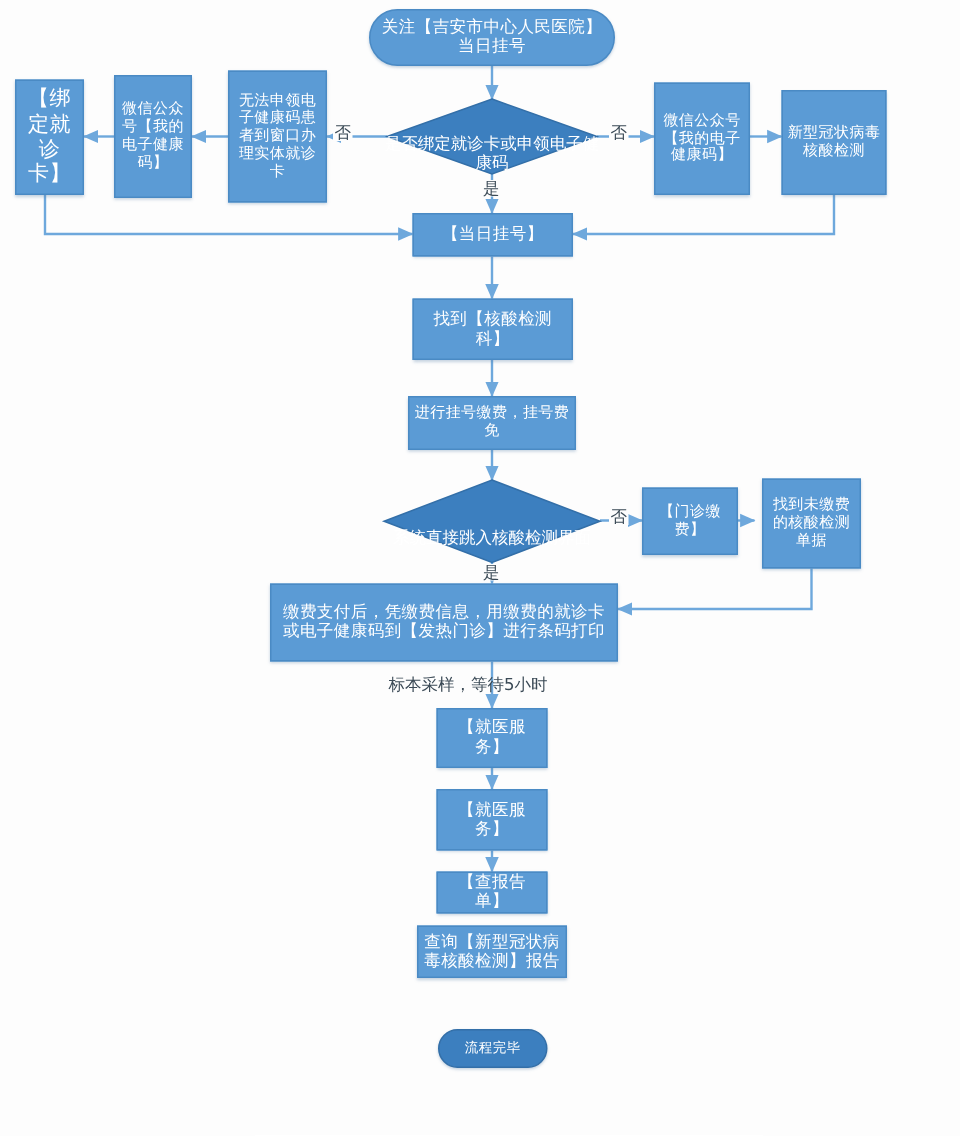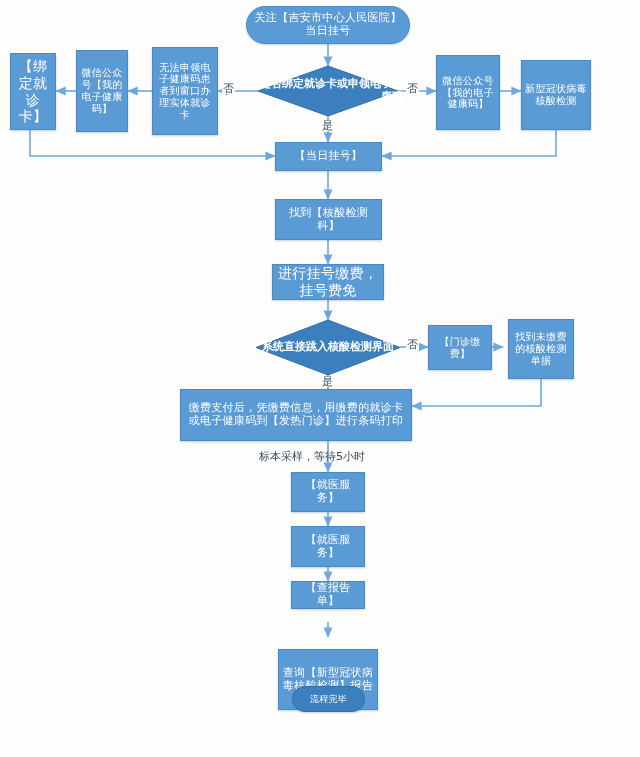--- a/index.html
+++ b/index.html
@@ -55,32 +55,31 @@
   }
   .diamond-wrap svg {
     position: absolute;
     left: 0;
     top: 0;
     overflow: visible;
   }
   .diamond-label {
     position: absolute;
     left: 0;
-    top: 0;
+    top: 12px;
     width: 100%;
     height: 100%;
     display: flex;
     align-items: center;
     justify-content: center;
-    text-align: right;
+    text-align: center;
     color: #ffffff;
     line-height: 1.18;
     z-index: 4;
     pointer-events: none;
-    font-weight: bold;
   }
   .edge-label {
     position: absolute;
     color: #3b4a56;
     background: #fdfdfd;
     padding: 0 1px;
     z-index: 5;
     white-space: nowrap;
     line-height: 1;
   }
@@ -166,21 +165,21 @@
   <div class="node" style="left:10px; top:53px; width:46px; height:77px; font-size:14px;">【绑定就诊卡】</div>
 
   <div class="node" style="left:436px; top:55px; width:64px; height:75px; font-size:10px;">微信公众号【我的电子健康码】</div>
 
   <div class="node" style="left:521px; top:60px; width:70px; height:70px; font-size:10px;">新型冠状病毒核酸检测</div>
 
   <div class="node" style="left:275px; top:142px; width:107px; height:29px; font-size:11px;">【当日挂号】</div>
 
   <div class="node" style="left:275px; top:199px; width:107px; height:41px; font-size:11px;">找到【核酸检测科】</div>
 
-  <div class="node" style="left:272px; top:264px; width:112px; height:36px; font-size:14px;">进行挂号缴费，挂号费免</div>
+  <div class="node" style="left:272px; top:264px; width:112px; height:36px; font-size:10px;">进行挂号缴费，挂号费免</div>
 
   <div class="diamond-wrap" style="left:256px; top:320px; width:144px; height:55px;">
     <svg width="144" height="55" viewBox="0 0 144 55">
       <polygon points="72,0 144,27.5 72,55 0,27.5" fill="#3c7fbf" stroke="#336fa8" stroke-width="1"></polygon>
     </svg>
     <div class="diamond-label" style="font-size:11px; width:152px; left:-4px;">系统直接跳入核酸检测界面</div>
   </div>
 
   <div class="node" style="left:428px; top:325px; width:64px; height:45px; font-size:10px;">【门诊缴费】</div>
 
@@ -189,21 +188,21 @@
   <div class="node" style="left:180px; top:389px; width:232px; height:52px; font-size:11px;">缴费支付后，凭缴费信息，用缴费的就诊卡或电子健康码到【发热门诊】进行条码打印</div>
 
   <div class="free-label" style="left:232px; top:450px; width:160px; font-size:11px;">标本采样，等待5小时</div>
 
   <div class="node" style="left:291px; top:472px; width:74px; height:40px; font-size:11px;">【就医服务】</div>
 
   <div class="node" style="left:291px; top:526px; width:74px; height:41px; font-size:11px;">【就医服务】</div>
 
   <div class="node" style="left:291px; top:581px; width:74px; height:28px; font-size:11px;">【查报告单】</div>
 
-  <div class="node" style="left:278px; top:649px; width:100px; height:61px; font-size:11px;">查询【新型冠状病毒核酸检测】报告</div>
+  <div class="node" style="left:278px; top:617px; width:100px; height:35px; font-size:11px;">查询【新型冠状病毒核酸检测】报告</div>
 
   <div class="node terminal" style="left:292px; top:686px; width:73px; height:26px; font-size:9px;">流程完毕</div>
 
   <div class="edge-label" style="left:222px; top:83px; font-size:11px;">否</div>
 
   <div class="edge-label" style="left:406px; top:83px; font-size:11px;">否</div>
 
   <div class="edge-label" style="left:321px; top:120px; font-size:11px;">是</div>
 
   <div class="edge-label" style="left:406px; top:339px; font-size:11px;">否</div>

